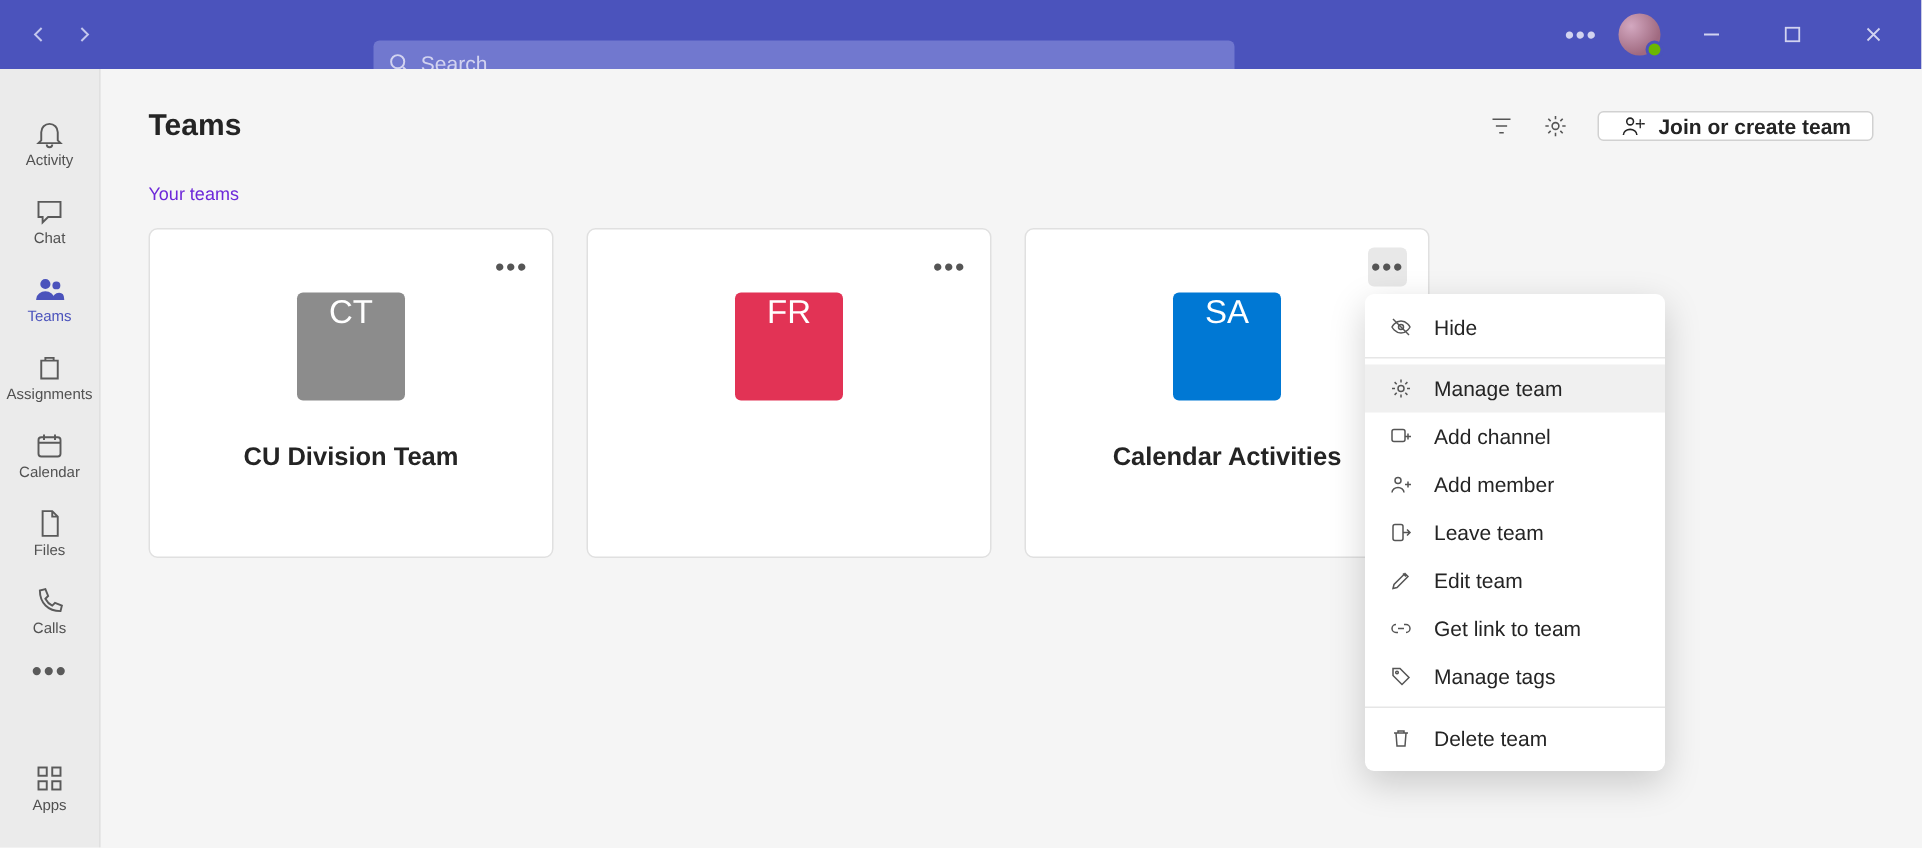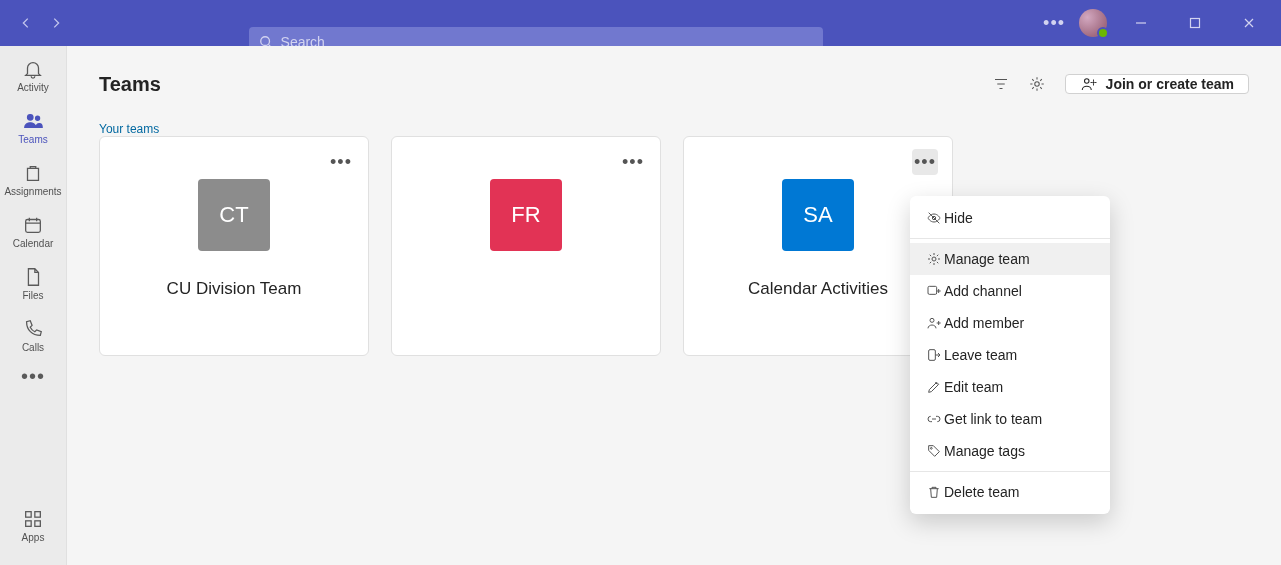--- a/index.html
+++ b/index.html
@@ -49,21 +49,21 @@
   .win-btn { width: 40px; height: 30px; display:flex; align-items:center; justify-content:center; color:#d2d3f0; cursor:pointer; }
   .win-btn svg { width: 12px; height: 12px; }
 
   .body-row { display:flex; height: calc(565px - 46px); }
 
   .apprail {
     width: 67px;
     background: #ebebeb;
     border-right: 1px solid #e0e0e0;
     display:flex; flex-direction:column; align-items:center;
-    padding-top: 3px;
+    padding-top: 23px;
     position: relative;
   }
   .rail-item {
     width: 67px; height: 52px;
     display:flex; flex-direction:column; align-items:center; justify-content:center;
     color: #515151; font-size: 10px; cursor:pointer; gap:2px;
   }
   .rail-item svg { width: 22px; height: 22px; stroke: #5a5a5a; fill:none; stroke-width:1.4; }
   .rail-item.active { color: #4b53bc; }
   .rail-item.active svg { stroke: #4b53bc; fill:#4b53bc; }
@@ -84,54 +84,54 @@
   .header-icon-btn svg { width:18px; height:18px; stroke:#555; fill:none; stroke-width:1.4; }
   .join-btn {
     margin-left: 12px;
     height: 20px; padding: 0 14px;
     border: 1px solid #d1d1d1; background:#fff; border-radius:4px;
     display:flex; align-items:center; gap:8px;
     font-size:14px; font-weight:600; color:#242424; cursor:pointer;
   }
   .join-btn svg { width:18px; height:18px; stroke:#242424; fill:none; stroke-width:1.4; }
 
-  .section-label { font-size:12px; color:#0369a1; margin-bottom: 0; }
+  .section-label { font-size:12px; color:#6d28d9; margin-bottom: 16px; }
 
   .cards { display:flex; gap: 22px; }
   .card {
     width: 270px; height: 220px;
     background:#fff; border:1px solid #e0e0e0; border-radius:6px;
     display:flex; flex-direction:column; align-items:center;
     padding-top: 16px; position:relative; cursor:pointer;
   }
   .card-more {
     position:absolute; top:12px; right:14px;
     font-size:18px; letter-spacing:1px; color:#555; cursor:pointer;
     width:26px; height:26px; display:flex; align-items:center; justify-content:center;
     border-radius:4px;
   }
   .card-more.active { background:#e8e8e8; }
   .tile {
     width:72px; height:72px; border-radius:4px;
-    display:flex; align-items:center; justify-content:center;
+    display:flex; align-items:flex-start; justify-content:center;
     color:#fff; font-size:22px; font-weight:400; margin-top: 26px;
   }
   .card-name {
-    margin-top:28px; font-size:17px; font-weight:400; color:#242424; text-align:center; padding:0 12px;
+    margin-top:28px; font-size:17px; font-weight:700; color:#242424; text-align:center; padding:0 12px;
   }
 
   .ctx-menu {
     position:absolute; top:196px; left:910px;
     width: 200px; background:#fff; border-radius:6px;
     box-shadow: 0 8px 24px rgba(0,0,0,0.18);
     padding: 6px 0; z-index: 50;
     font-size:14px; color:#242424;
   }
   .ctx-item {
-    height:32px; display:flex; align-items:center; gap:2px;
+    height:32px; display:flex; align-items:center; gap:14px;
     padding: 0 16px; cursor:pointer;
   }
   .ctx-item:hover, .ctx-item.hover { background:#f0f0f0; }
   .ctx-item svg { width:16px; height:16px; stroke:#555; fill:none; stroke-width:1.5; flex-shrink:0; }
   .ctx-sep { height:1px; background:#e6e6e6; margin:4px 0; }
 </style>
 </head>
 <body>
 
 <div class="titlebar">
@@ -180,20 +180,26 @@
 </div>
 
 <div class="body-row">
 
   <div class="apprail">
     <div class="rail-item">
       <svg class="outline-only" viewBox="0 0 24 24">
           <path d="M6 17 V11 a6 6 0 0 1 12 0 V17 l2 2 H4 Z M10 20 a2 2 0 0 0 4 0"></path>
         </svg>
       <span>Activity</span>
+    </div>
+    <div class="rail-item">
+      <svg class="outline-only" viewBox="0 0 24 24">
+          <path d="M4 5 h16 v11 h-9 l-4 4 v-4 H4 Z"></path>
+        </svg>
+      <span>Chat</span>
     </div>
     <div class="rail-item active">
       <svg viewBox="0 0 24 24">
           <circle cx="9" cy="8" r="3"></circle>
           <circle cx="17" cy="9" r="2.2"></circle>
           <path d="M3 19 c0-3 3-5 6-5 s6 2 6 5 Z"></path>
           <path d="M15 19 c0-2 1.5-4 4-4 s3 2 3 4 Z"></path>
         </svg>
       <span>Teams</span>
     </div>

